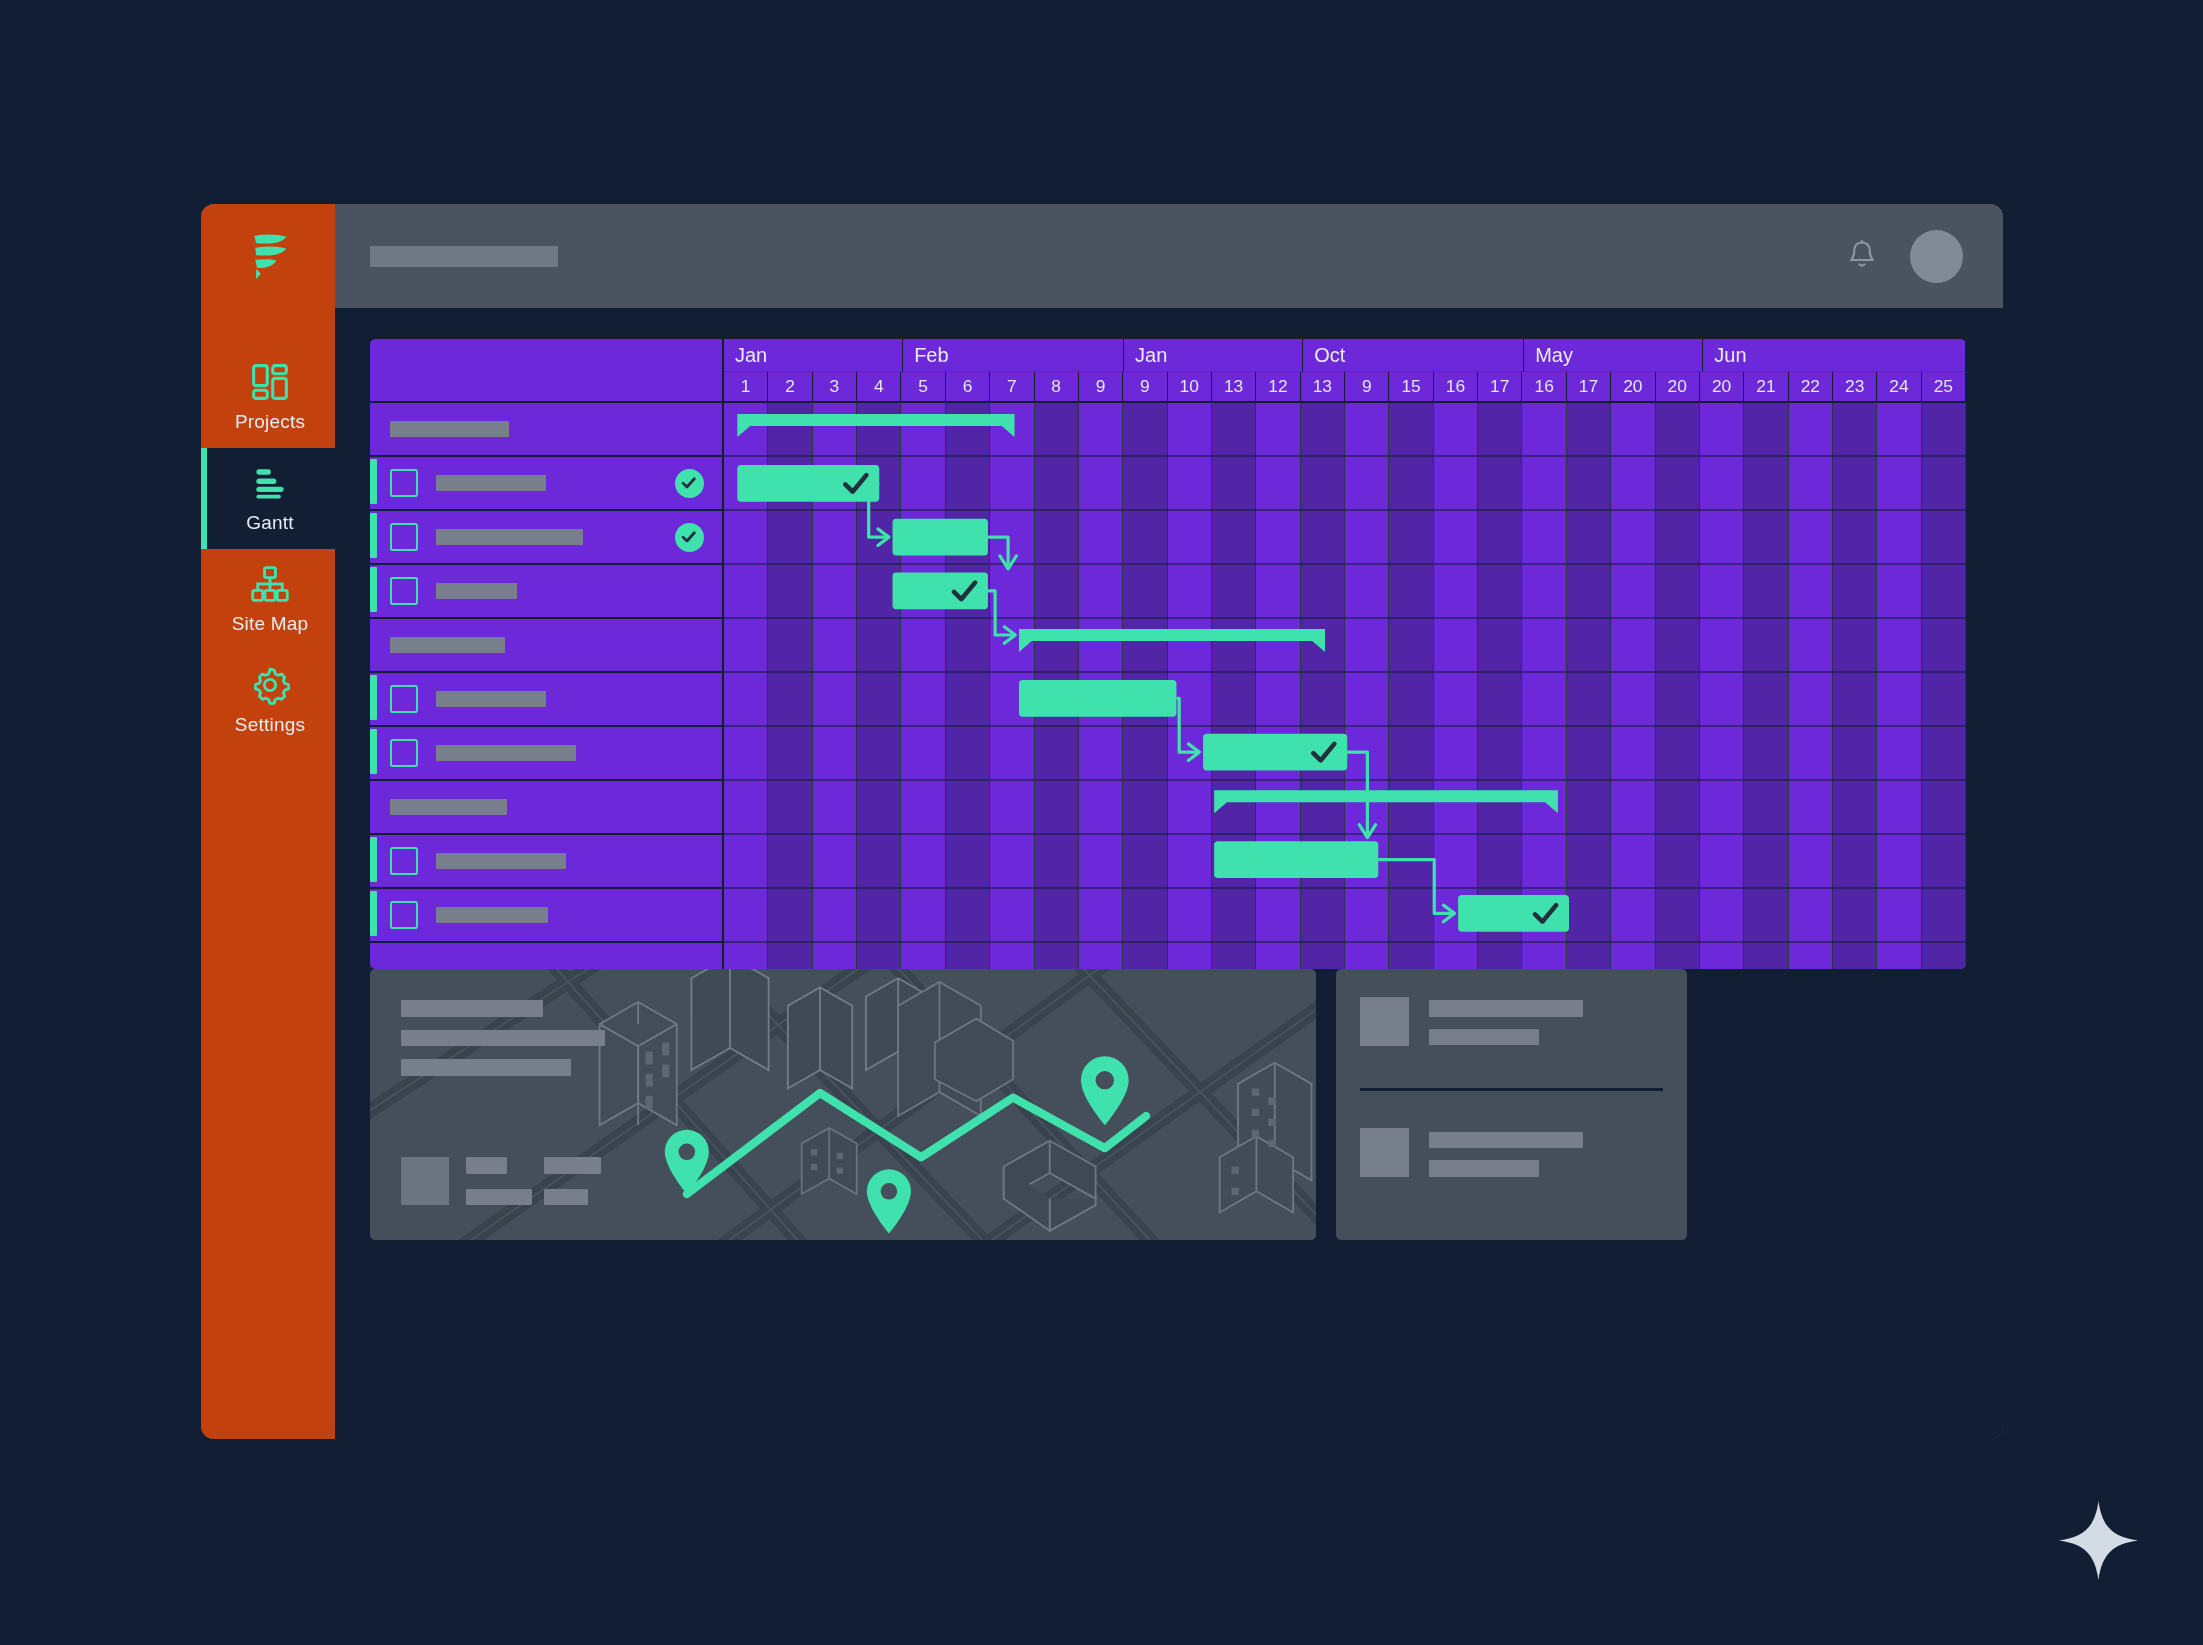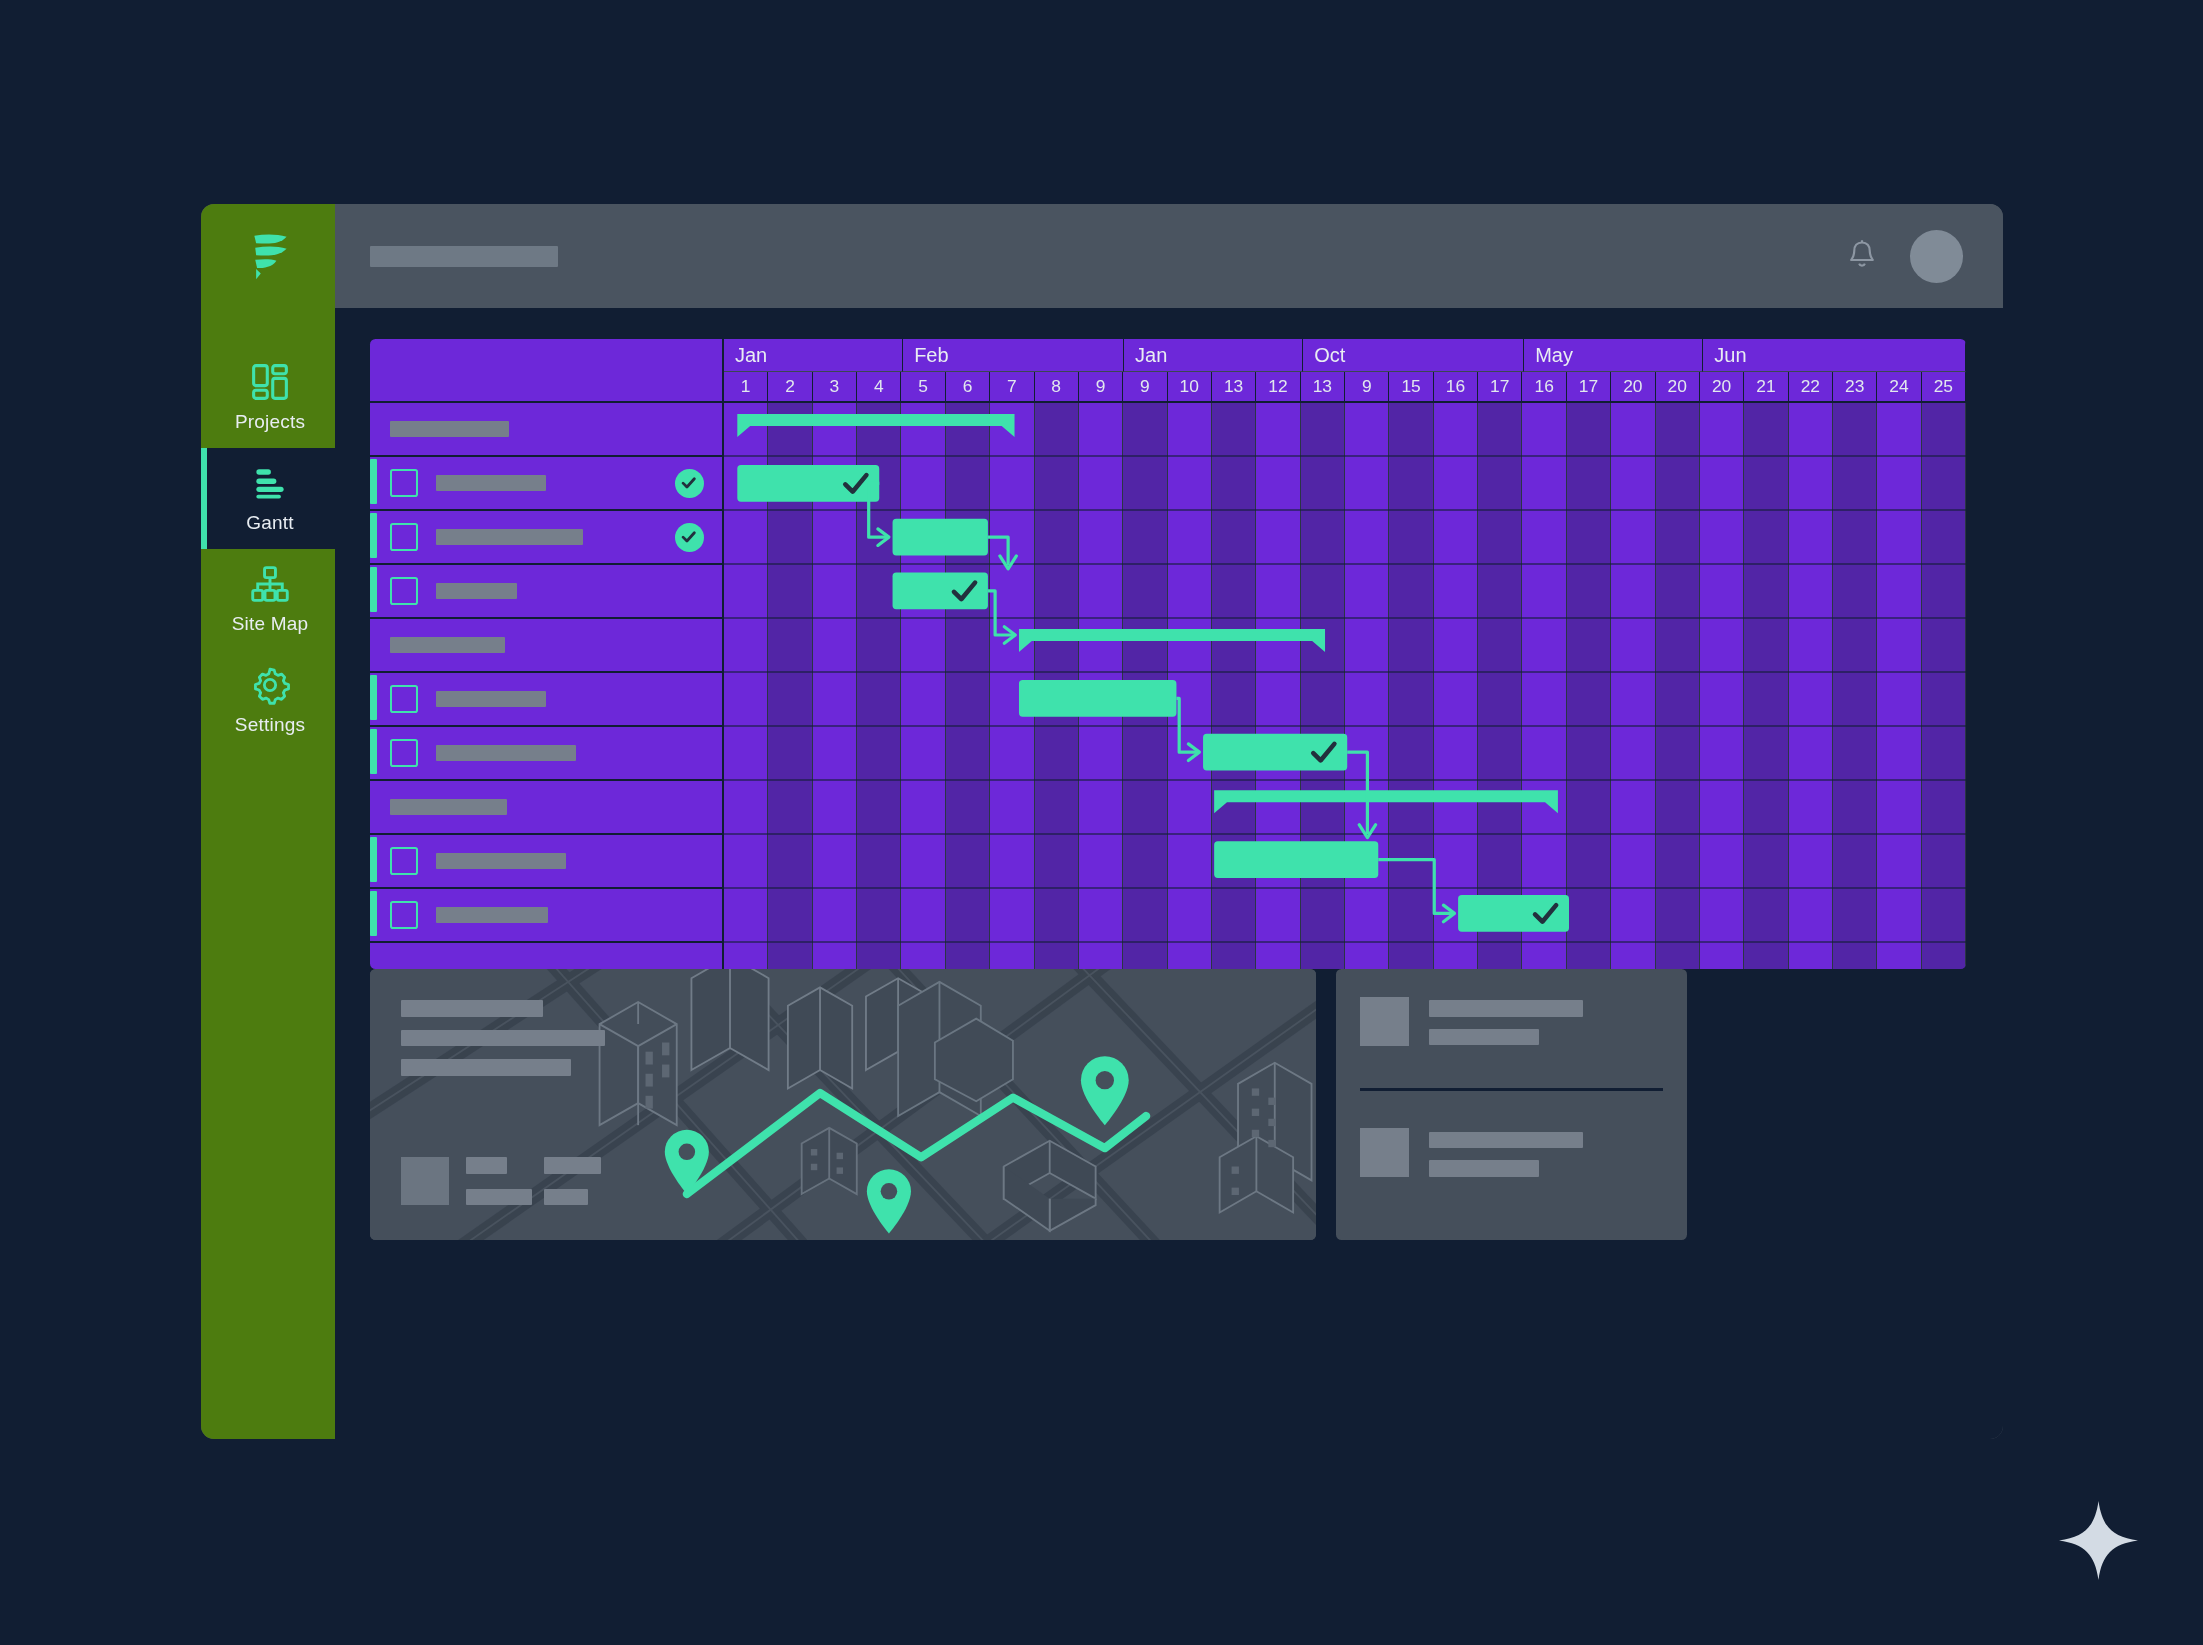--- a/index.html
+++ b/index.html
@@ -17,21 +17,21 @@
     width: 1802px; height: 1235px;
     background: #4a5460;
     border-radius: 13px;
     overflow: hidden;
   }
 
   
   .sidebar {
     position: absolute; left: 0; top: 0;
     width: 138px; height: 100%;
-    background: #4d7c0f;
+    background: #c2410c;
   }
   .logo-zone { height: 106px; display: flex; align-items: center; justify-content: center; }
   .logo { width: 50px; height: 48px; }
 
   .nav { margin-top: 37px; }
   .nav-item {
     position: relative;
     height: 101px;
     display: flex; flex-direction: column;
     align-items: center; justify-content: center;

